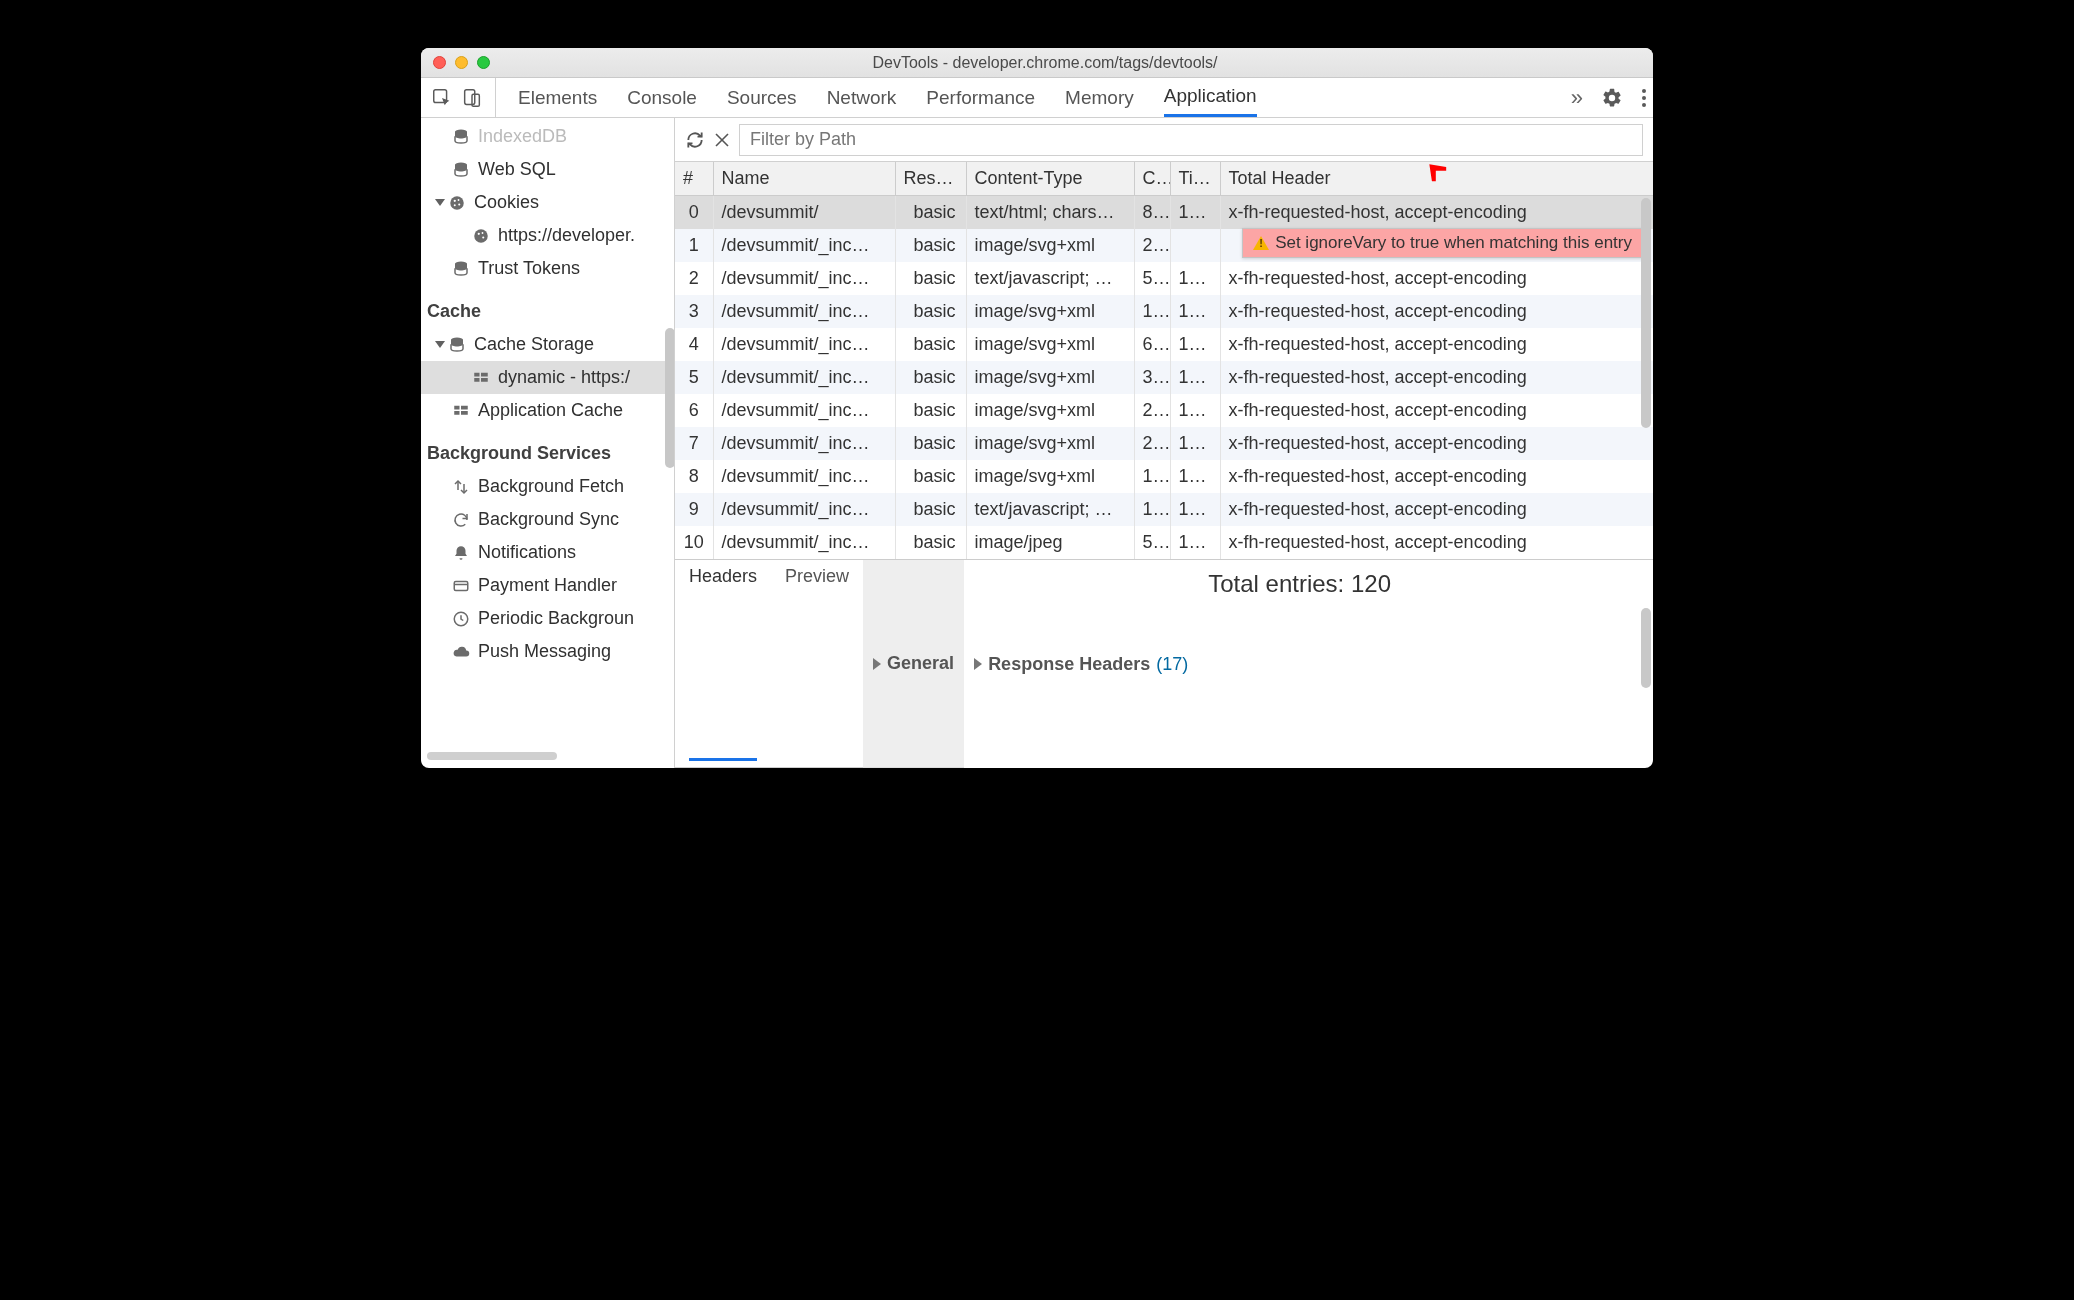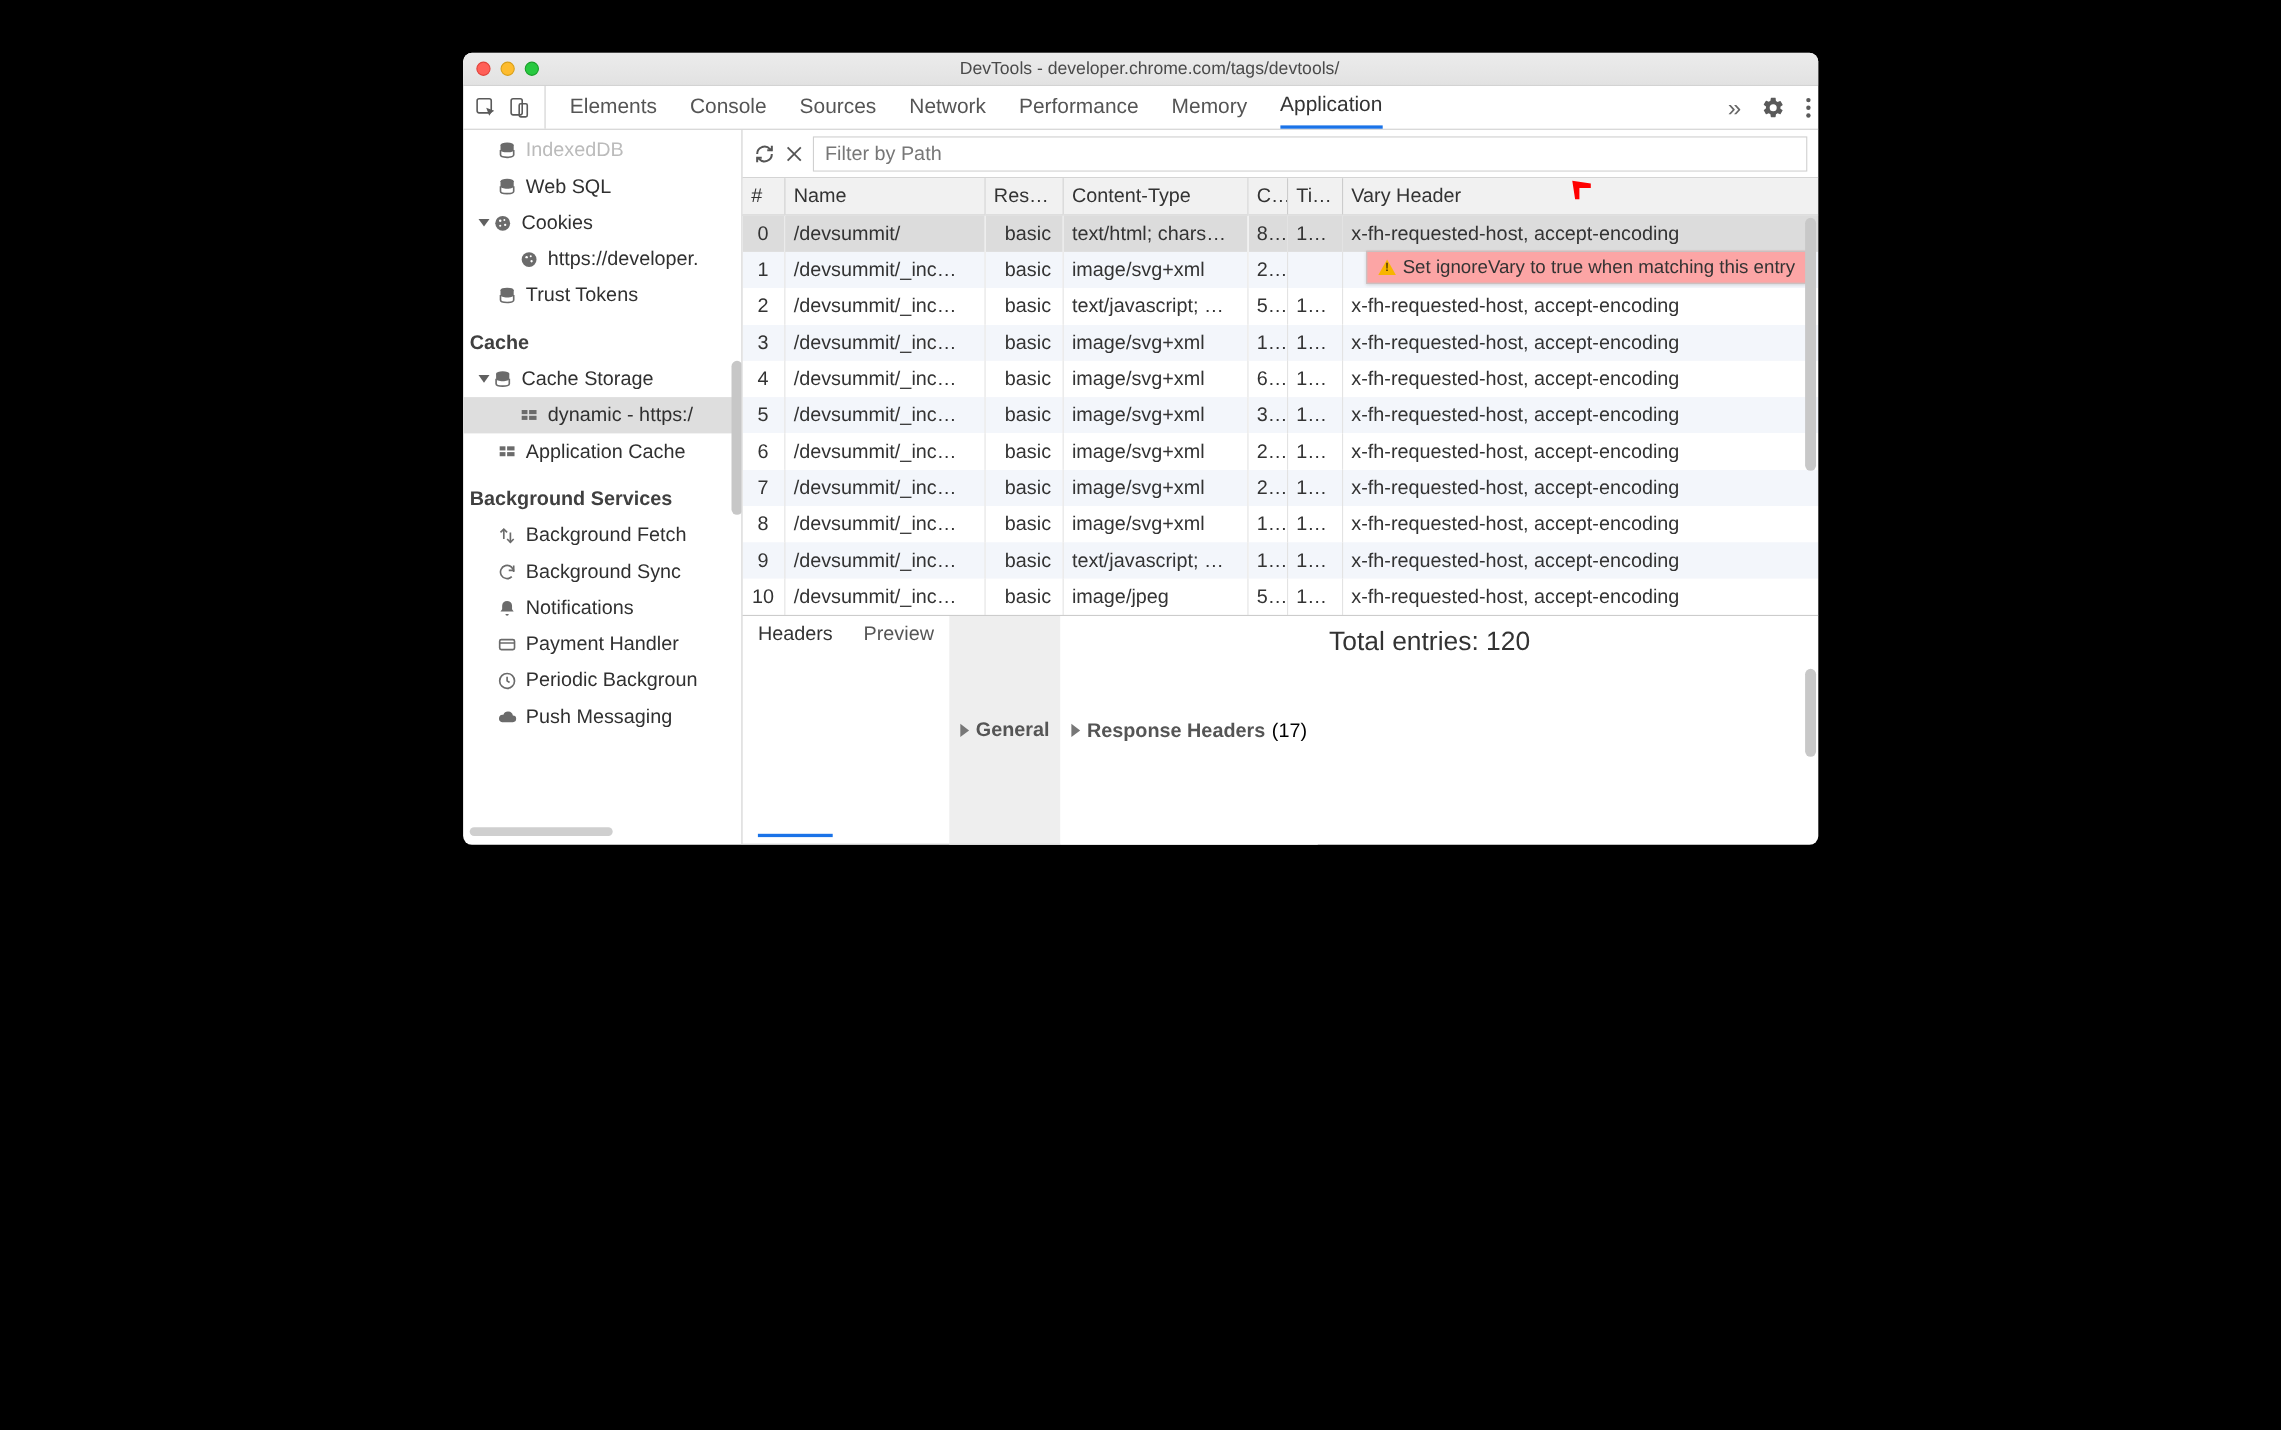--- a/index.html
+++ b/index.html
@@ -137,21 +137,21 @@
   .detail-tabs { display:flex; gap:28px; padding: 6px 14px; border-bottom:1px solid #ccc; }
   .dtab { font-size:18px; color:#555; padding-bottom:4px; }
   .dtab.active { color:#333; border-bottom:3px solid #1a73e8; }
   .section-row {
     background:#eeeeee; border-bottom:1px solid #ddd;
     padding: 8px 10px; font-size:18px; font-weight:600; color:#555;
     display:flex; align-items:center; gap:6px;
   }
   .section-row .disc { width:0;height:0;border-top:6px solid transparent;border-bottom:6px solid transparent;border-left:8px solid #777; }
   .plain-row { padding: 10px 10px; font-size:24px; color:#333; }
-  .count { color:#000000; font-weight:400; }
+  .count { color:#0369a1; font-weight:400; }
   .det-scroll { position:absolute; right:2px; top:48px; width:10px; height:80px; background:#c8c8c8; border-radius:5px; }
 
   svg { display:block; }
 </style>
 </head>
 <body>
 
 <div class="window">
 
   <div class="titlebar">
@@ -399,21 +399,21 @@
               <col class="c-vary">
           </colgroup>
           <thead>
             <tr>
               <th>#</th>
               <th>Name</th>
               <th>Res…</th>
               <th>Content-Type</th>
               <th>C..</th>
               <th>Ti…</th>
-              <th>Vary Header</th>
+              <th>Total Header</th>
             </tr>
           </thead>
           <tbody id="rows">
               <tr class="sel">
                 <td>0</td>
                 <td>/devsummit/</td>
                 <td class="td-res">basic</td>
                 <td>text/html; chars…</td>
                 <td>8…</td>
                 <td>1…</td>

